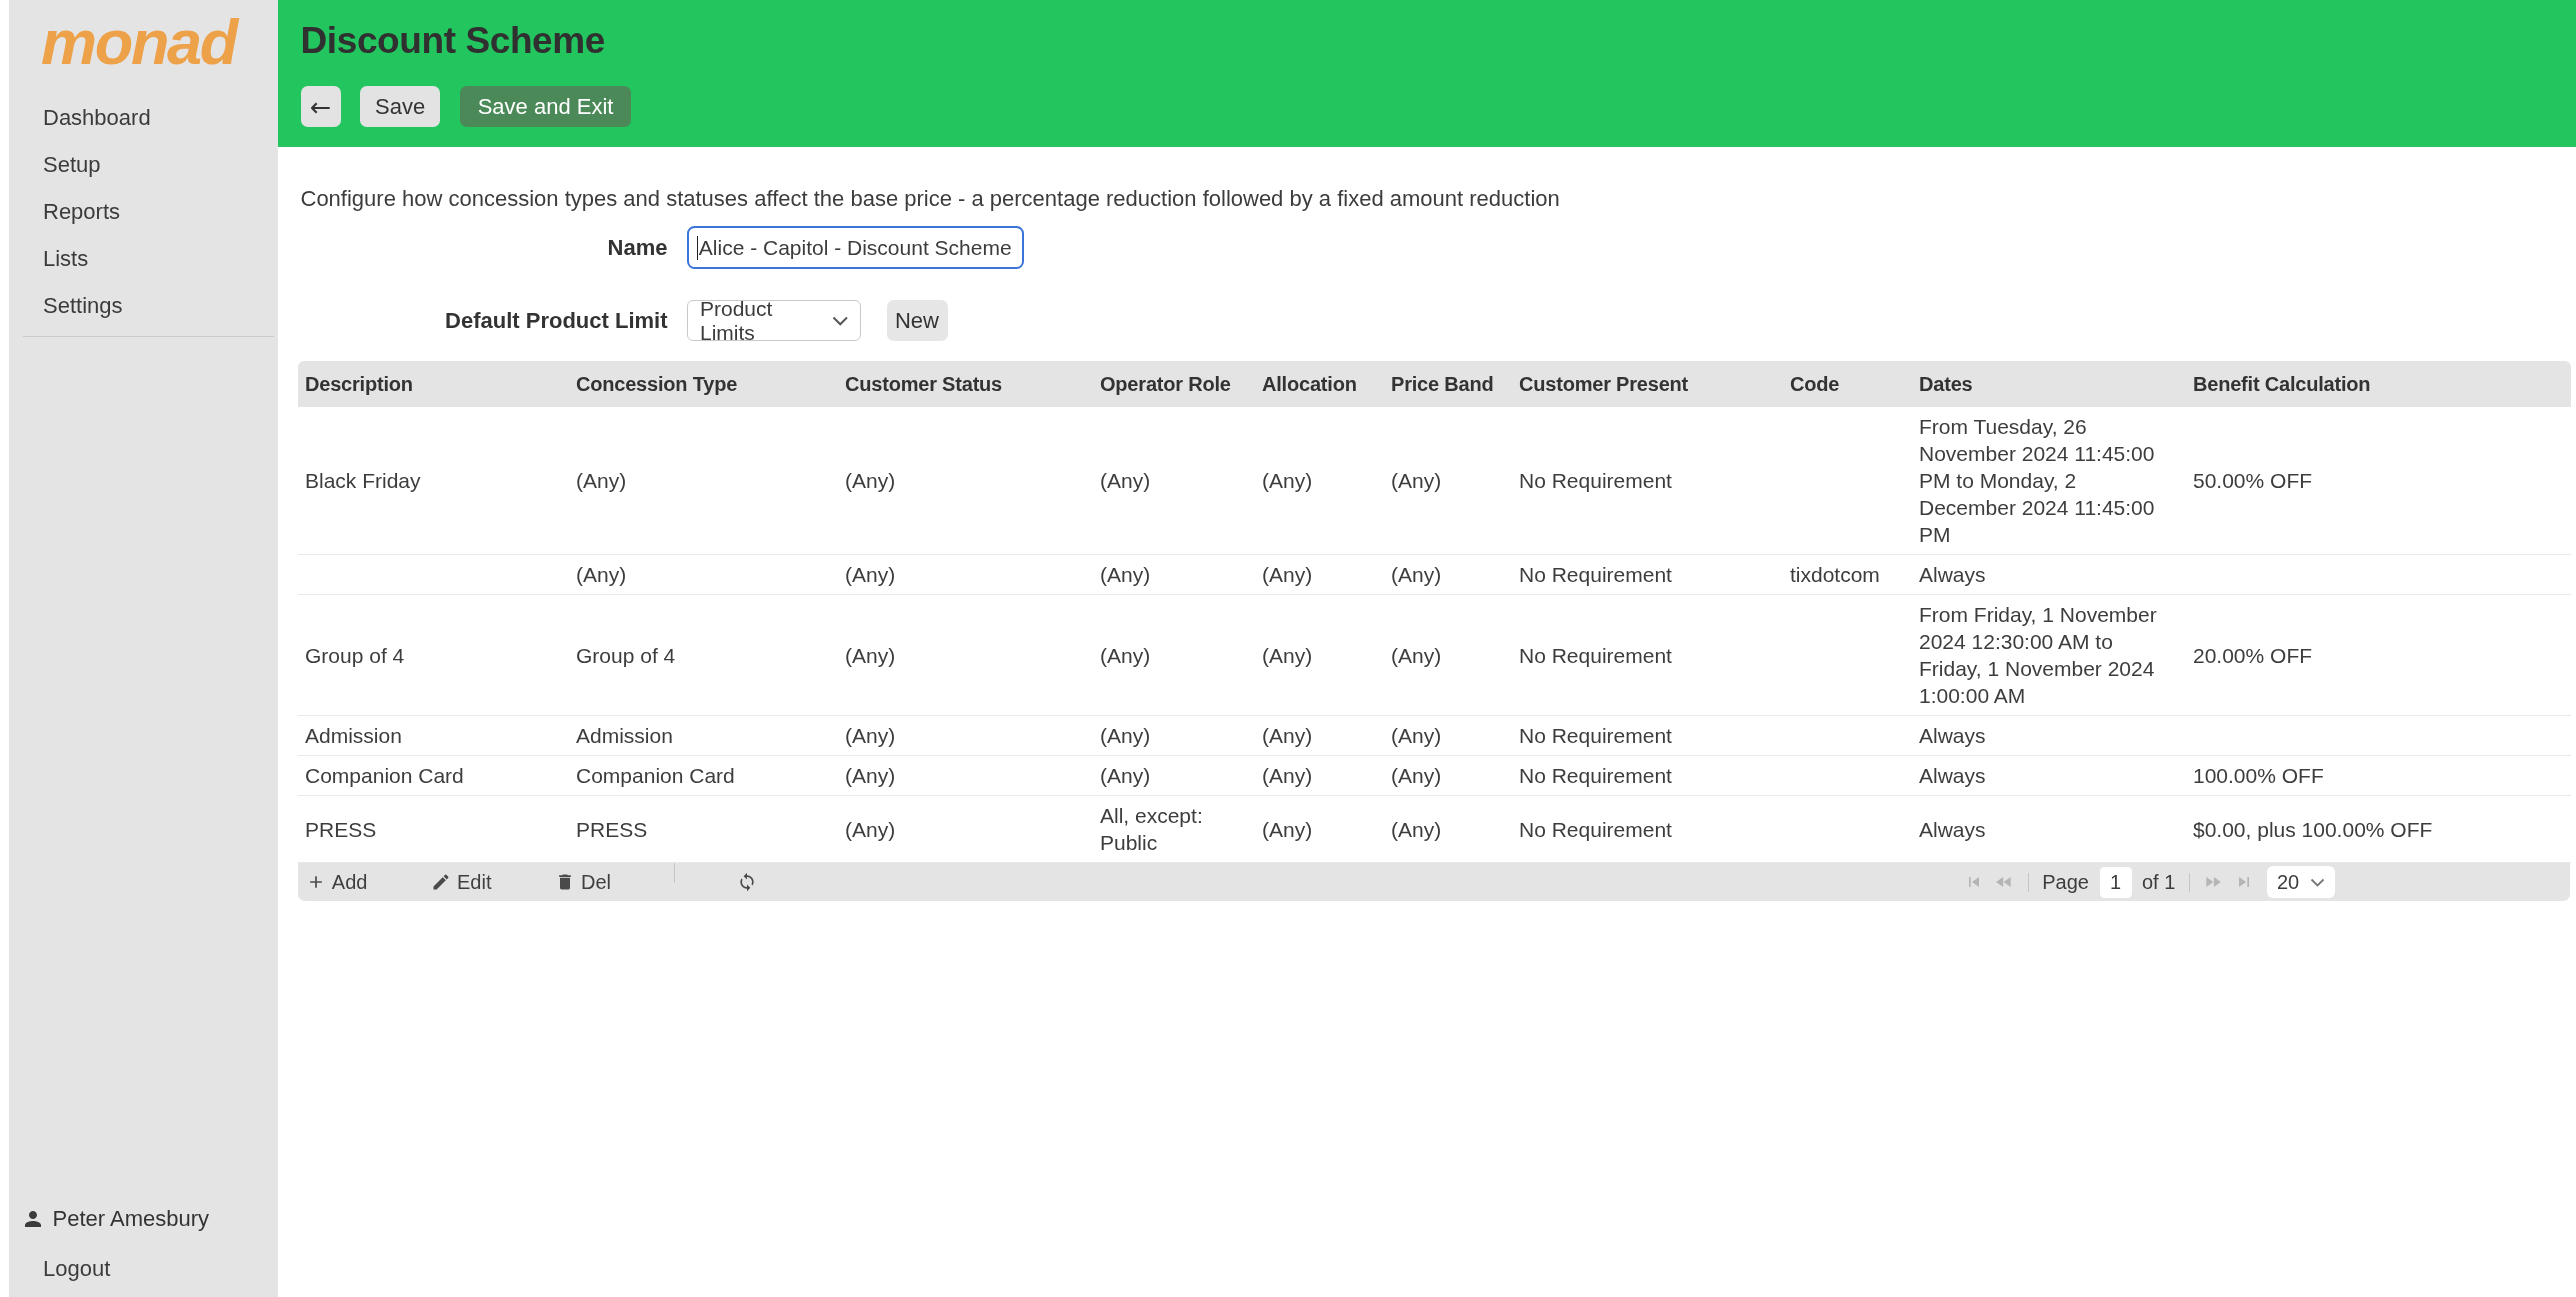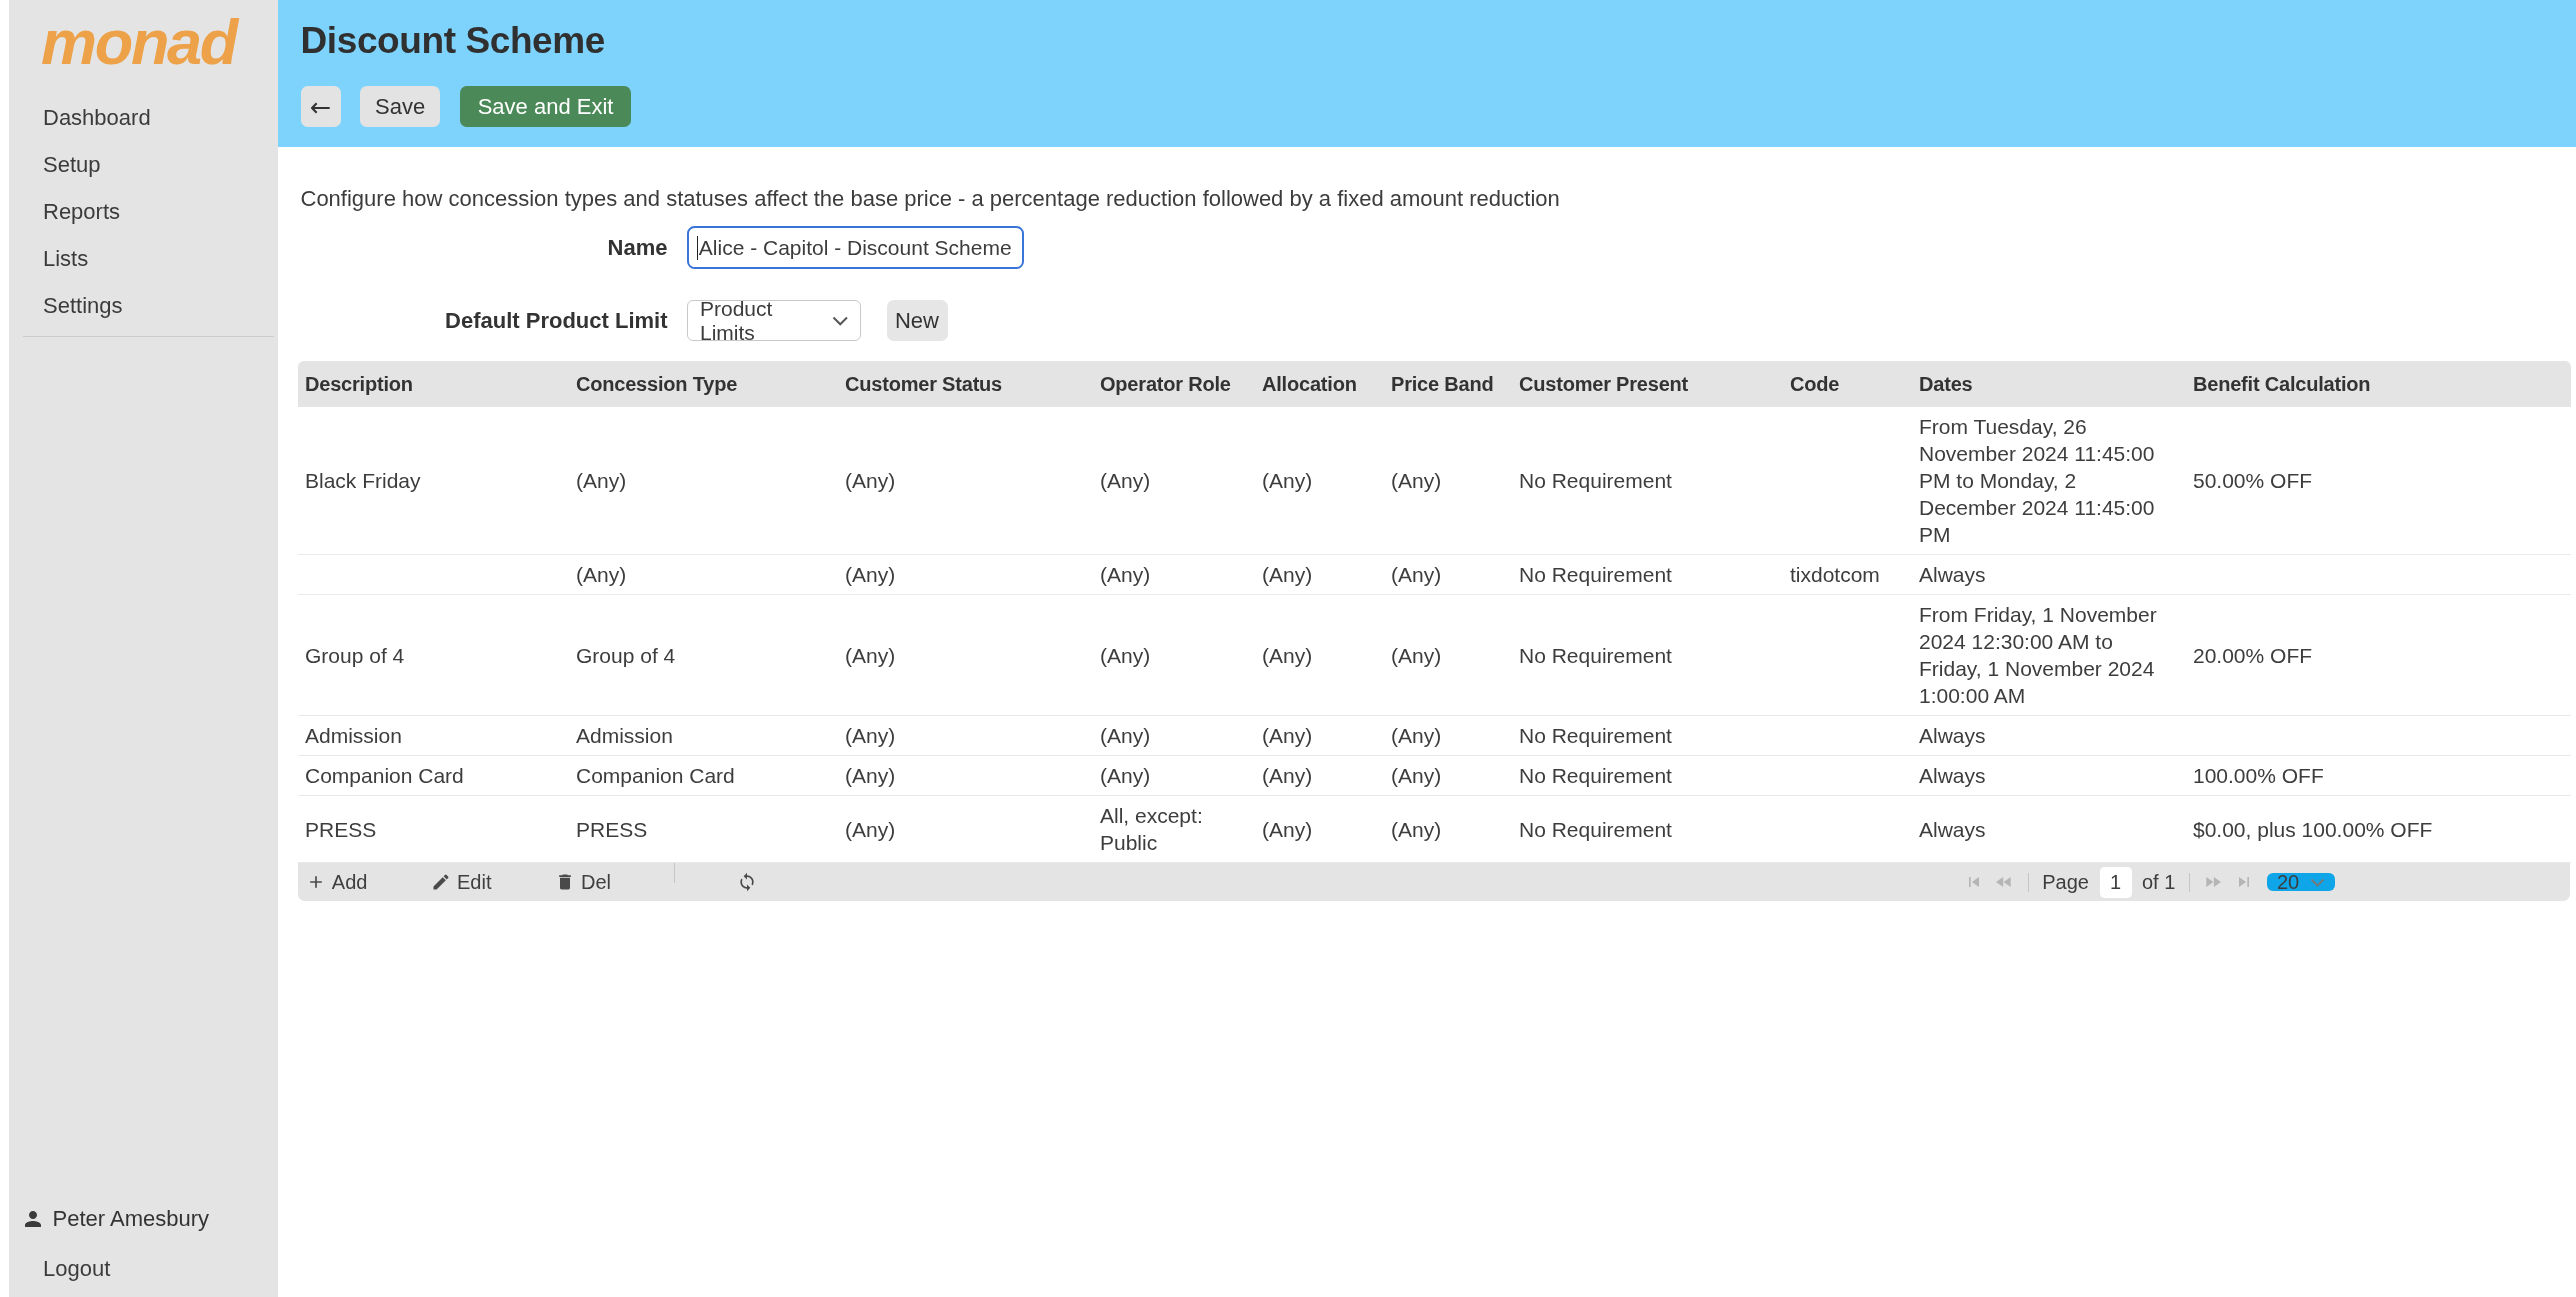--- a/index.html
+++ b/index.html
@@ -17,21 +17,21 @@
               font-size:22px; color:#3b3b3b; cursor:pointer; }
   .nav-divider { border-top:0.8px solid #cbcbcb; margin:6px 13.5px; }
   .sidebar-bottom { position:absolute; left:0; right:0; bottom:10.5px; }
   .user-row { height:36px; display:flex; align-items:center; padding-left:12px; gap:7.5px;
               font-size:22px; color:#333; cursor:pointer; }
   .user-row svg { width:24px; height:24px; fill:#3b3b3b; flex:none; }
   .logout-item { height:36px; margin-top:13.5px; display:flex; align-items:center;
                  padding-left:34px; font-size:22px; cursor:pointer; }
   
   .main { position:absolute; left:278px; right:0; top:0; bottom:0; background:#fff; }
-  .page-header { height:147px; background:#7dd3fc; padding:19.5px 0 0 22.5px; }
+  .page-header { height:147px; background:#22c55e; padding:19.5px 0 0 22.5px; }
   .page-title { font-size:37px; font-weight:600; color:#303030; letter-spacing:-0.4px; line-height:1.15; }
   .btn-row { margin-top:24px; display:flex; gap:19.5px; align-items:center; }
   .btn { height:41px; border:none; border-radius:6.8px; font-size:22px; font-family:inherit;
          display:flex; align-items:center; justify-content:center; cursor:pointer; }
   .btn-gray { background:#e3e3e3; color:#333; }
   .btn-back { width:40px; font-size:25.5px; padding:0; }
   .btn-save { padding:0 15px; }
   .btn-green { background:#4b8a58; color:#fff; padding:0 18px; }
   
   .content { padding:0 6px 0 19.5px; }
@@ -70,21 +70,21 @@
               cursor:pointer; }
   .tool-btn:first-child { padding-left:0; }
   .tool-btn svg { width:20px; height:20px; fill:#4a4a4a; }
   .vdiv { width:0.8px; height:19.5px; background:#c6c6c6; margin:0 9px; flex:none; }
   .pager { position:absolute; right:235px; top:0; bottom:0; display:flex; align-items:center;
            gap:10.5px; font-size:20px; color:#3d3d3d; }
   .pg-btn { display:flex; align-items:center; cursor:default; }
   .pg-btn svg { width:20px; height:20px; fill:#b5b5b5; }
   .page-input { width:32px; height:31px; background:#fff; border-radius:4.5px; display:flex;
                 align-items:center; justify-content:center; font-size:20px; cursor:text; }
-  .page-size { height:18px; background:#0ea5e9; border-radius:6px; display:flex; align-items:center;
+  .page-size { height:32px; background:#ffffff; border-radius:6px; display:flex; align-items:center;
                gap:10.5px; padding:0 9.8px; font-size:20px; margin-left:3px; cursor:pointer; }
 </style>
 </head>
 <body>
 
 <div class="page">
 
   <aside class="sidebar">
     <div class="logo">monad</div>
     <nav class="nav">

